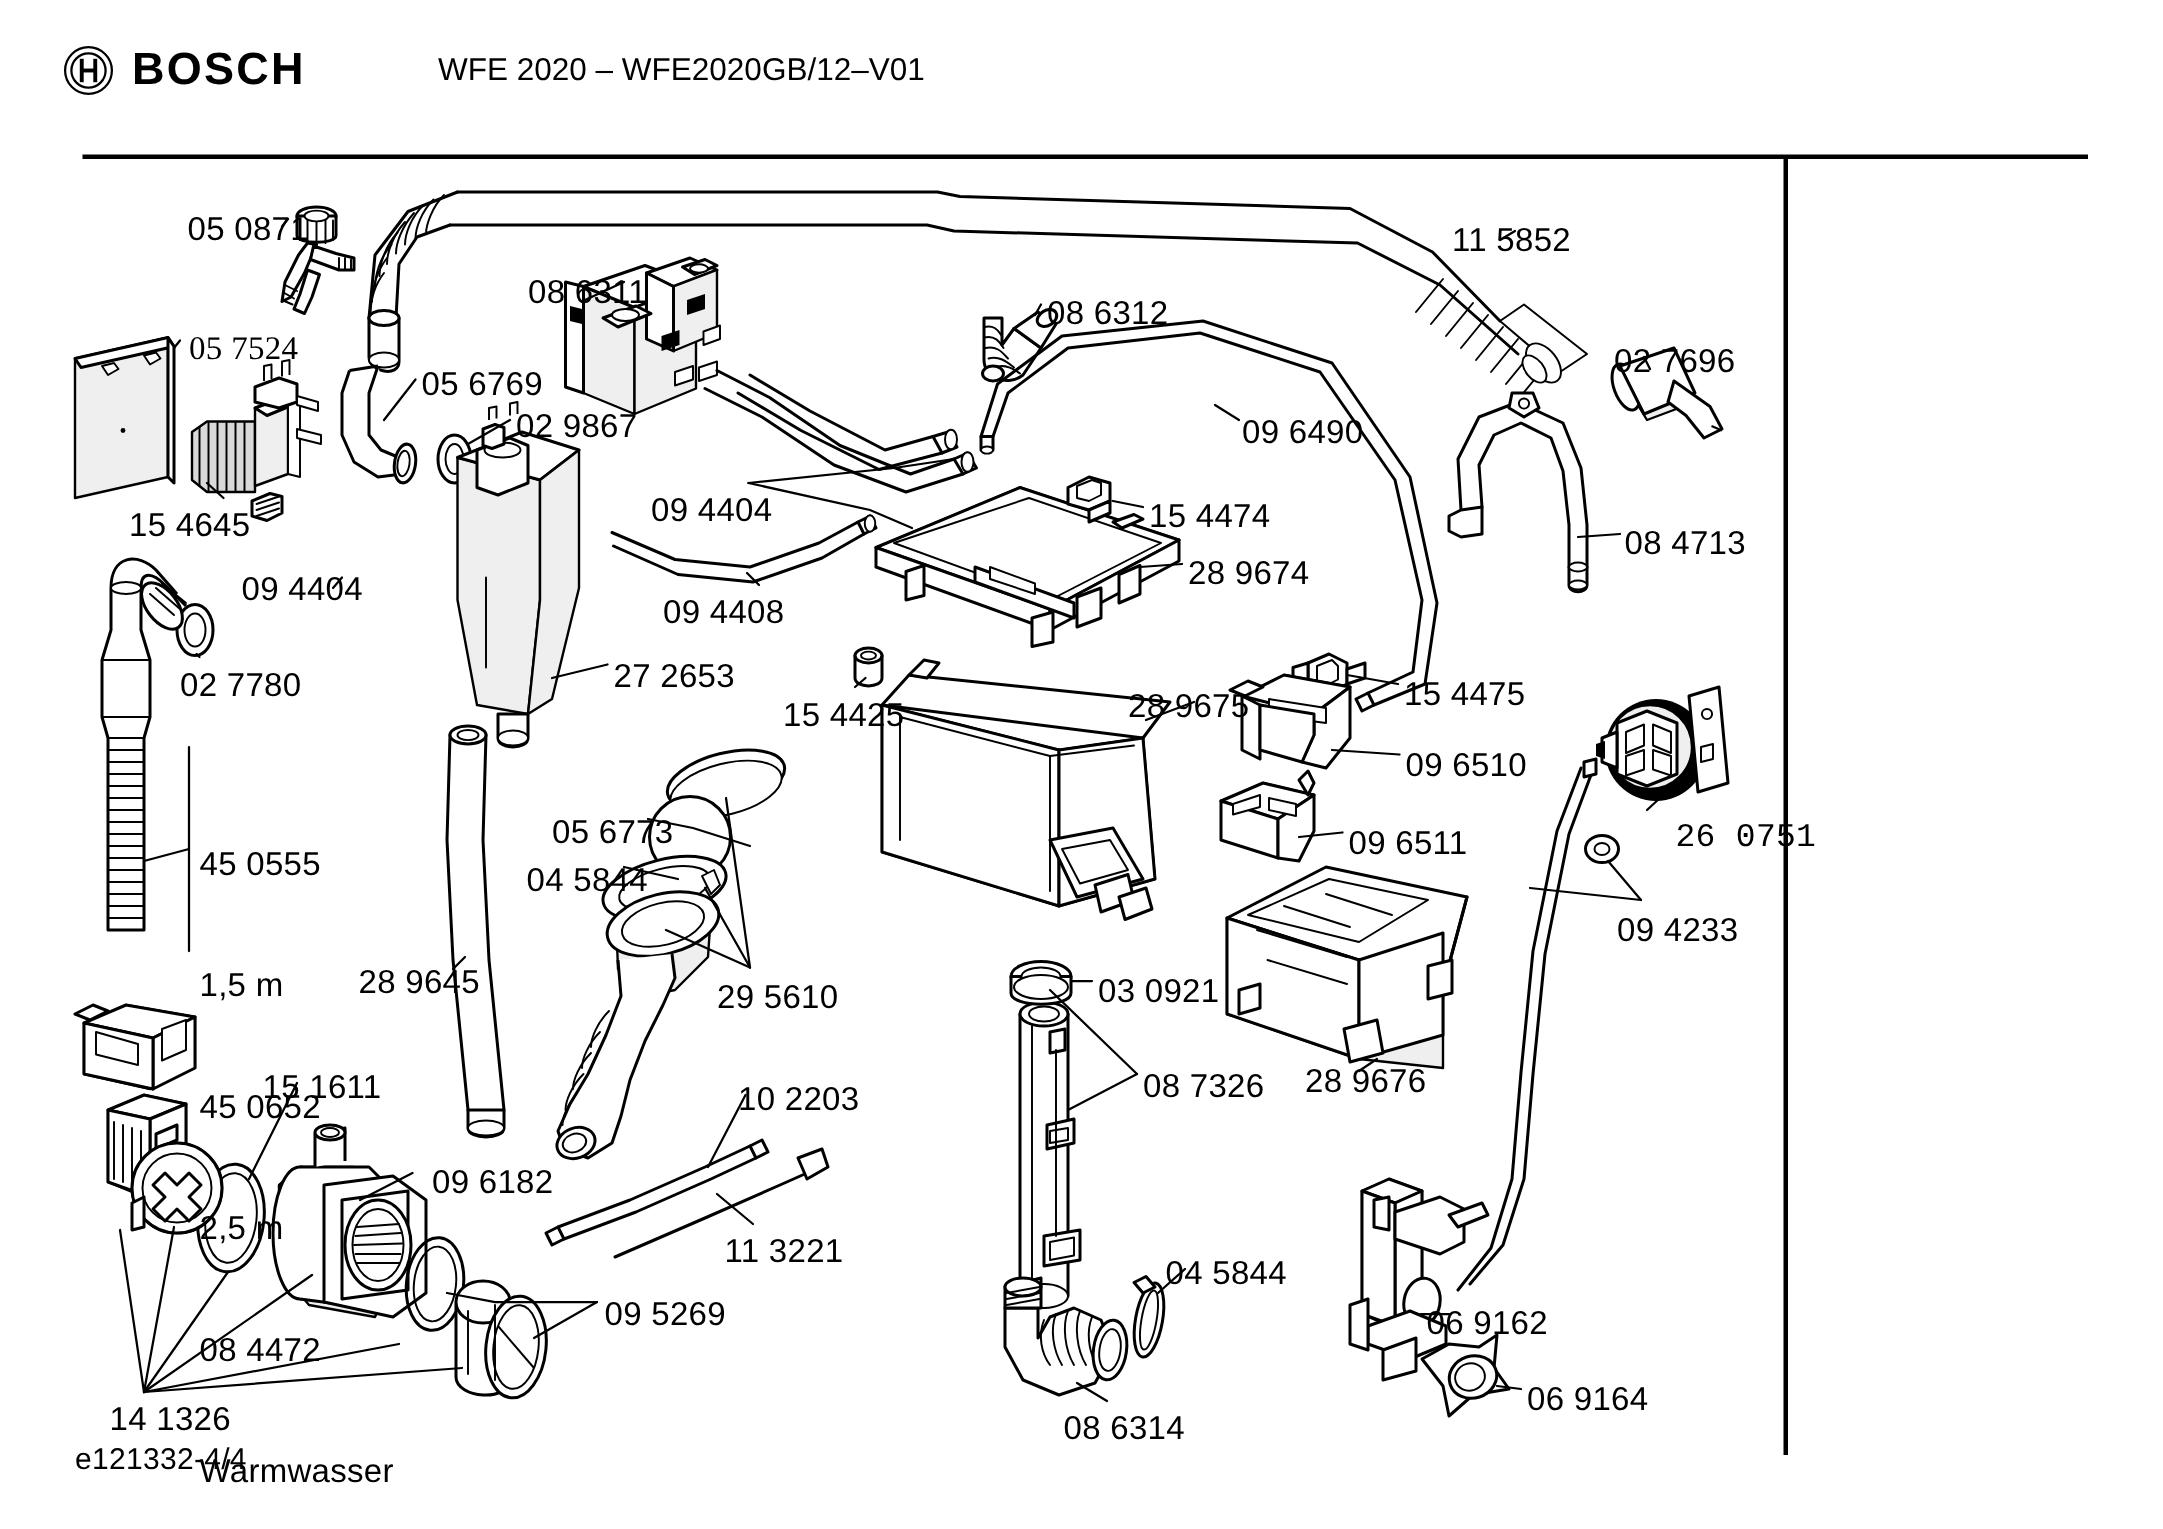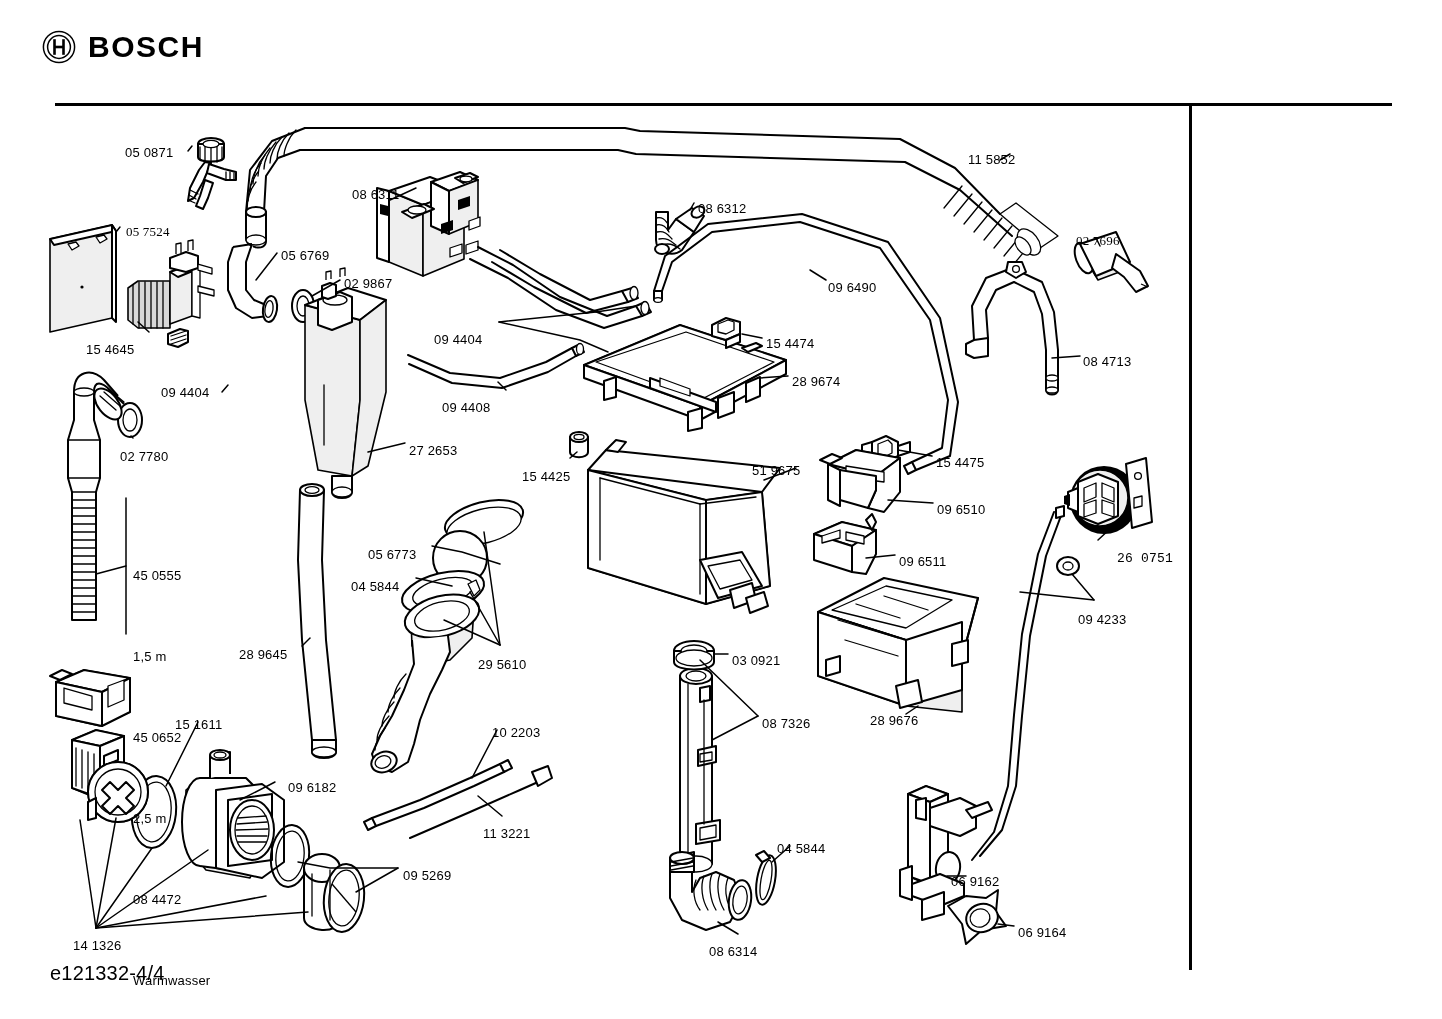--- a/index.html
+++ b/index.html
@@ -75,21 +75,21 @@
   #stage {
     position: absolute;
     left: 0; top: 0;
     width: 1442px; height: 1019px;
   }
   #stage svg { display: block; }
 
   
   .lbl {
     position: absolute;
-    font-size: 13px;
+    font-size: 22px;
     line-height: 25px;
     white-space: pre;
     letter-spacing: 0.2px;
   }
   .lbl-multi { line-height: 27px; }
 
   #footer-code {
     position: absolute;
     left: 50px; top: 962px;
     font-size: 20px;
@@ -108,20 +108,21 @@
         <circle cx="17" cy="17" r="15.6" fill="none" stroke="#000" stroke-width="1.5"></circle>
         <circle cx="17" cy="17" r="11.4" fill="none" stroke="#000" stroke-width="1.5"></circle>
         <rect x="11.2" y="9.2" width="2.6" height="15.6" fill="#000"></rect>
         <rect x="20.2" y="9.2" width="2.6" height="15.6" fill="#000"></rect>
         <rect x="12.4" y="15.7" width="9.2" height="2.6" fill="#000"></rect>
       </svg>
     </div>
 
     <div id="bosch-wordmark">BOSCH</div>
 
+    <div id="model-title">WFE 2020 – WFE2020GB/12–V01</div>
 
   </div>
 
   <div id="top-rule"></div>
   <div id="vertical-divider"></div>
 
   <div id="stage">
   <svg width="1442" height="1019" viewBox="0 0 1442 1019" aria-hidden="true">
     <defs>
       <style>
@@ -795,33 +796,33 @@
   <div class="lbl" style="left:175px; top:712px;">15 1611</div>
   <div class="lbl" style="left:288px; top:775px;">09 6182</div>
   <div class="lbl" style="left:492px; top:720px;">10 2203</div>
   <div class="lbl" style="left:483px; top:821px;">11 3221</div>
   <div class="lbl" style="left:403px; top:863px;">09 5269</div>
   <div class="lbl" style="left:73px;  top:933px;">14 1326</div>
   <div class="lbl" style="left:698px; top:196px;">08 6312</div>
   <div class="lbl" style="left:828px; top:275px;">09 6490</div>
   <div class="lbl" style="left:766px; top:331px;">15 4474</div>
   <div class="lbl" style="left:792px; top:369px;">28 9674</div>
-  <div class="lbl" style="left:752px; top:458px;">51 9675</div>
+  <div class="lbl" style="left:752px; top:458px;">28 9675</div>
   <div class="lbl" style="left:936px; top:450px;">15 4475</div>
   <div class="lbl" style="left:937px; top:497px;">09 6510</div>
   <div class="lbl" style="left:899px; top:549px;">09 6511</div>
   <div class="lbl" style="left:870px; top:708px;">28 9676</div>
   <div class="lbl" style="left:732px; top:648px;">03 0921</div>
   <div class="lbl" style="left:762px; top:711px;">08 7326</div>
   <div class="lbl" style="left:777px; top:836px;">04 5844</div>
   <div class="lbl" style="left:709px; top:939px;">08 6314</div>
   <div class="lbl" style="left:951px; top:869px;">06 9162</div>
   <div class="lbl" style="left:1018px;top:920px;">06 9164</div>
   <div class="lbl" style="left:968px; top:147px;">11 5852</div>
-  <div class="lbl" style="left:1076px;top:228px;font-family:Liberation Serif, serif;">02 7696</div>
+  <div class="lbl" style="left:1076px;top:228px;">02 7696</div>
   <div class="lbl" style="left:1083px;top:349px;">08 4713</div>
   <div class="lbl" style="left:1117px;top:546px;font-family:Liberation Mono, monospace;">26 0751</div>
   <div class="lbl" style="left:1078px;top:607px;">09 4233</div>
 
   <div class="lbl lbl-multi" style="left:133px; top:508px;">
     <div>45 0555</div>
     <div>1,5 m</div>
     <div>45 0652</div>
     <div>2,5 m</div>
     <div>08 4472</div>

